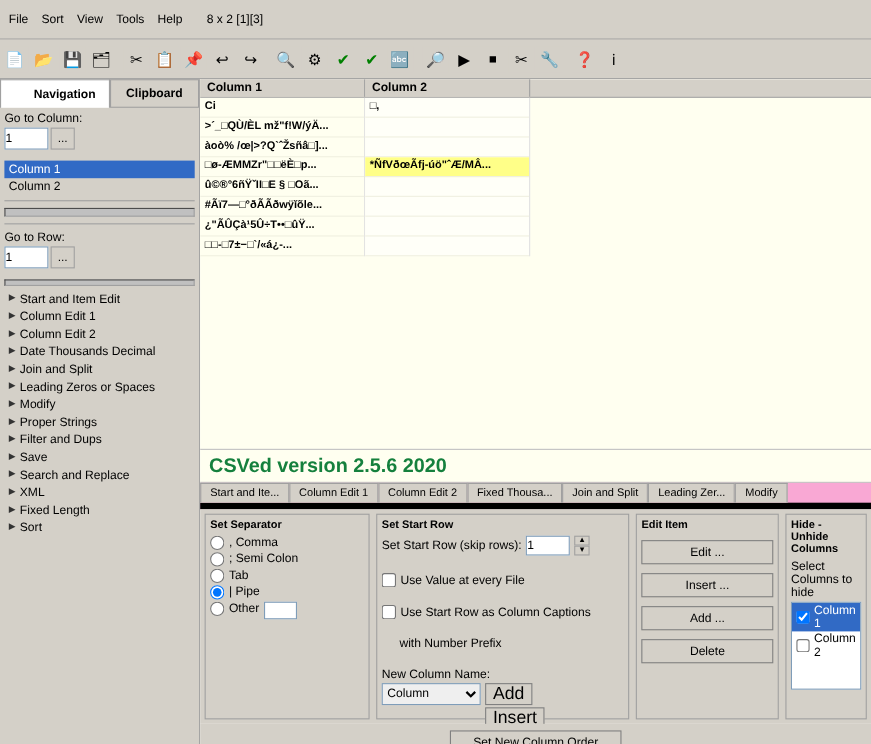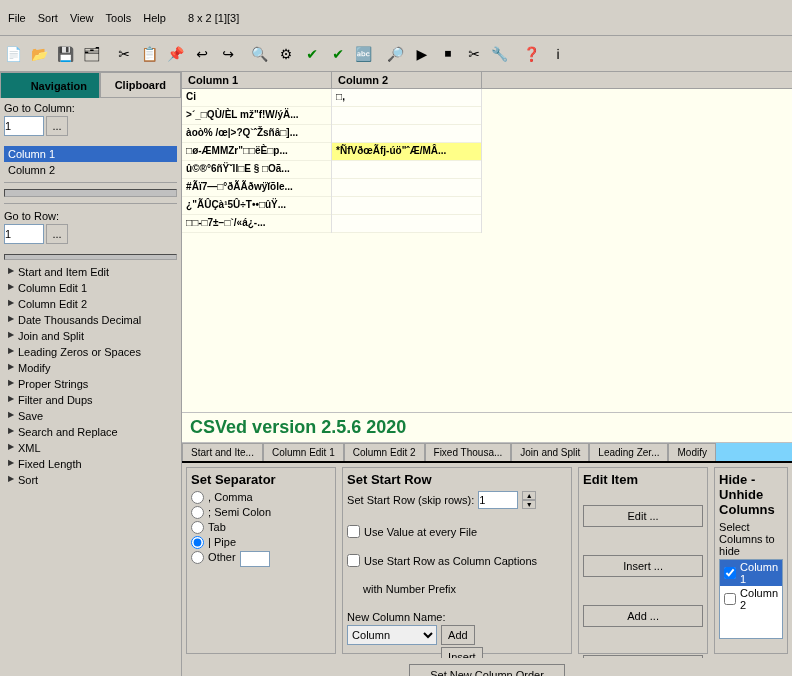--- a/index.html
+++ b/index.html
@@ -15,21 +15,21 @@
     .toolbar-btn { width: 24px; height: 24px; background: #d4d0c8; border: 1px solid transparent; cursor: pointer; display: flex; align-items: center; justify-content: center; font-size: 14px; }
     .toolbar-sep { width: 4px; }
 
     
     .main-layout { display: flex; height: calc(676px - 56px); }
 
     
     .left-panel { width: 195px; background: #d4d0c8; display: flex; flex-direction: column; border-right: 1px solid #a0a0a0; }
     .tab-bar { display: flex; height: 26px; }
     .tab { flex: 1; display: flex; align-items: center; justify-content: center; background: #d4d0c8; border: 1px solid #a0a0a0; cursor: pointer; font-size: 11px; font-weight: bold; }
-    .tab.active { background: #0f766e; border-bottom: none; padding-left: 18px; }
+    .tab.active { background: #ffffff; border-bottom: none; padding-left: 18px; }
 
     .nav-section { padding: 4px; }
     .nav-label { font-size: 11px; margin-bottom: 2px; }
     .goto-row { display: flex; align-items: center; gap: 2px; margin-bottom: 4px; }
     .goto-input { width: 40px; height: 20px; border: 1px solid #7f9db9; font-size: 11px; }
     .goto-btn { width: 22px; height: 20px; background: #d4d0c8; border: 1px solid #a0a0a0; cursor: pointer; font-size: 11px; display: flex; align-items: center; justify-content: center; }
 
     .col-list { margin: 2px 4px; }
     .col-item { padding: 2px 4px; cursor: pointer; font-size: 11px; }
     .col-item.active { background: #316ac5; color: white; }
@@ -58,50 +58,50 @@
     .grid-col { border-right: 1px solid #e0e0e0; }
     .grid-col:first-child { width: 150px; background: #fffff0; }
     .grid-col:nth-child(2) { width: 150px; background: #fffff8; }
     .grid-cell { padding: 2px 4px; font-size: 10px; height: 18px; border-bottom: 1px solid #f0f0e0; white-space: nowrap; overflow: hidden; font-weight: bold; }
     .grid-cell.highlight { background: #ffff88; }
 
     
     .version-banner { background: #fffff0; padding: 4px 8px; font-size: 18px; font-weight: bold; color: #15803d; border-top: 1px solid #c0c0c0; border-bottom: 1px solid #c0c0c0; }
 
     
-    .bottom-tabs { display: flex; background: #7dd3fc; border-bottom: 2px solid #000000; }
+    .bottom-tabs { display: flex; background: #f9a8d4; border-bottom: 6px solid #000000; }
     .btab { padding: 3px 8px; font-size: 10px; border: 1px solid #a0a0a0; border-bottom: none; cursor: pointer; background: #d4d0c8; white-space: nowrap; }
 
     
     .bottom-panel { display: flex; background: #d4d0c8; padding: 4px; gap: 6px; height: 195px; }
 
     .bp-section { border: 1px solid #a0a0a0; background: #d4d0c8; padding: 4px; }
-    .bp-title { font-size: 13px; font-weight: bold; margin-bottom: 4px; }
+    .bp-title { font-size: 10px; font-weight: bold; margin-bottom: 4px; }
 
     
     .sep-section { width: 150px; }
     .radio-row { display: flex; align-items: flex-start; gap: 4px; margin: 2px 0; font-size: 11px; }
     .radio-row input[type=radio] { margin: 0; }
     .radio-text-input { width: 30px; height: 16px; border: 1px solid #7f9db9; font-size: 11px; }
 
     
     .startrow-section { width: 230px; }
     .sr-row { display: flex; align-items: center; gap: 4px; margin: 2px 0; font-size: 11px; }
     .sr-input { width: 40px; height: 18px; border: 1px solid #7f9db9; font-size: 11px; }
     .sr-spinbtn { display: flex; flex-direction: column; }
     .sr-spinbtn button { width: 14px; height: 9px; font-size: 7px; border: 1px solid #a0a0a0; background: #d4d0c8; cursor: pointer; line-height: 1; padding: 0; }
     .checkbox-row { display: flex; align-items: center; gap: 4px; margin: 16px 0; font-size: 11px; }
     .checkbox-row input { margin: 0; }
     .newcol-row { display: flex; align-items: center; gap: 4px; margin: 2px 0; font-size: 11px; }
     .newcol-select { height: 20px; font-size: 11px; border: 1px solid #7f9db9; width: 90px; }
-    .newcol-btn { height: 20px; padding: 0 6px; font-size: 11px; background: #d4d0c8; border: 1px solid #808080; cursor: pointer; }
+    .newcol-btn { height: 20px; padding: 0 6px; font-size: 16px; background: #d4d0c8; border: 1px solid #808080; cursor: pointer; }
 
     
     .edititem-section { width: 130px; }
-    .ei-btn { width: 100%; height: 22px; margin: 14px 0; font-size: 11px; background: #d4d0c8; border: 1px solid #808080; cursor: pointer; text-align: center; }
+    .ei-btn { width: 100%; height: 22px; margin: 4px 0; font-size: 11px; background: #d4d0c8; border: 1px solid #808080; cursor: pointer; text-align: center; }
 
     
     .hide-section { flex: 1; }
     .hide-col-list { border: 1px solid #7f9db9; background: white; height: 80px; overflow-y: auto; margin-top: 2px; }
     .hide-col-item { padding: 1px 4px; font-size: 11px; cursor: pointer; display: flex; align-items: center; gap: 4px; }
     .hide-col-item.selected { background: #316ac5; color: white; }
     .hide-checkbox { width: 12px; height: 12px; }
 
     
     .set-order-btn { margin: 4px auto; display: block; padding: 4px 20px; font-size: 11px; background: #d4d0c8; border: 1px solid #808080; cursor: pointer; }

